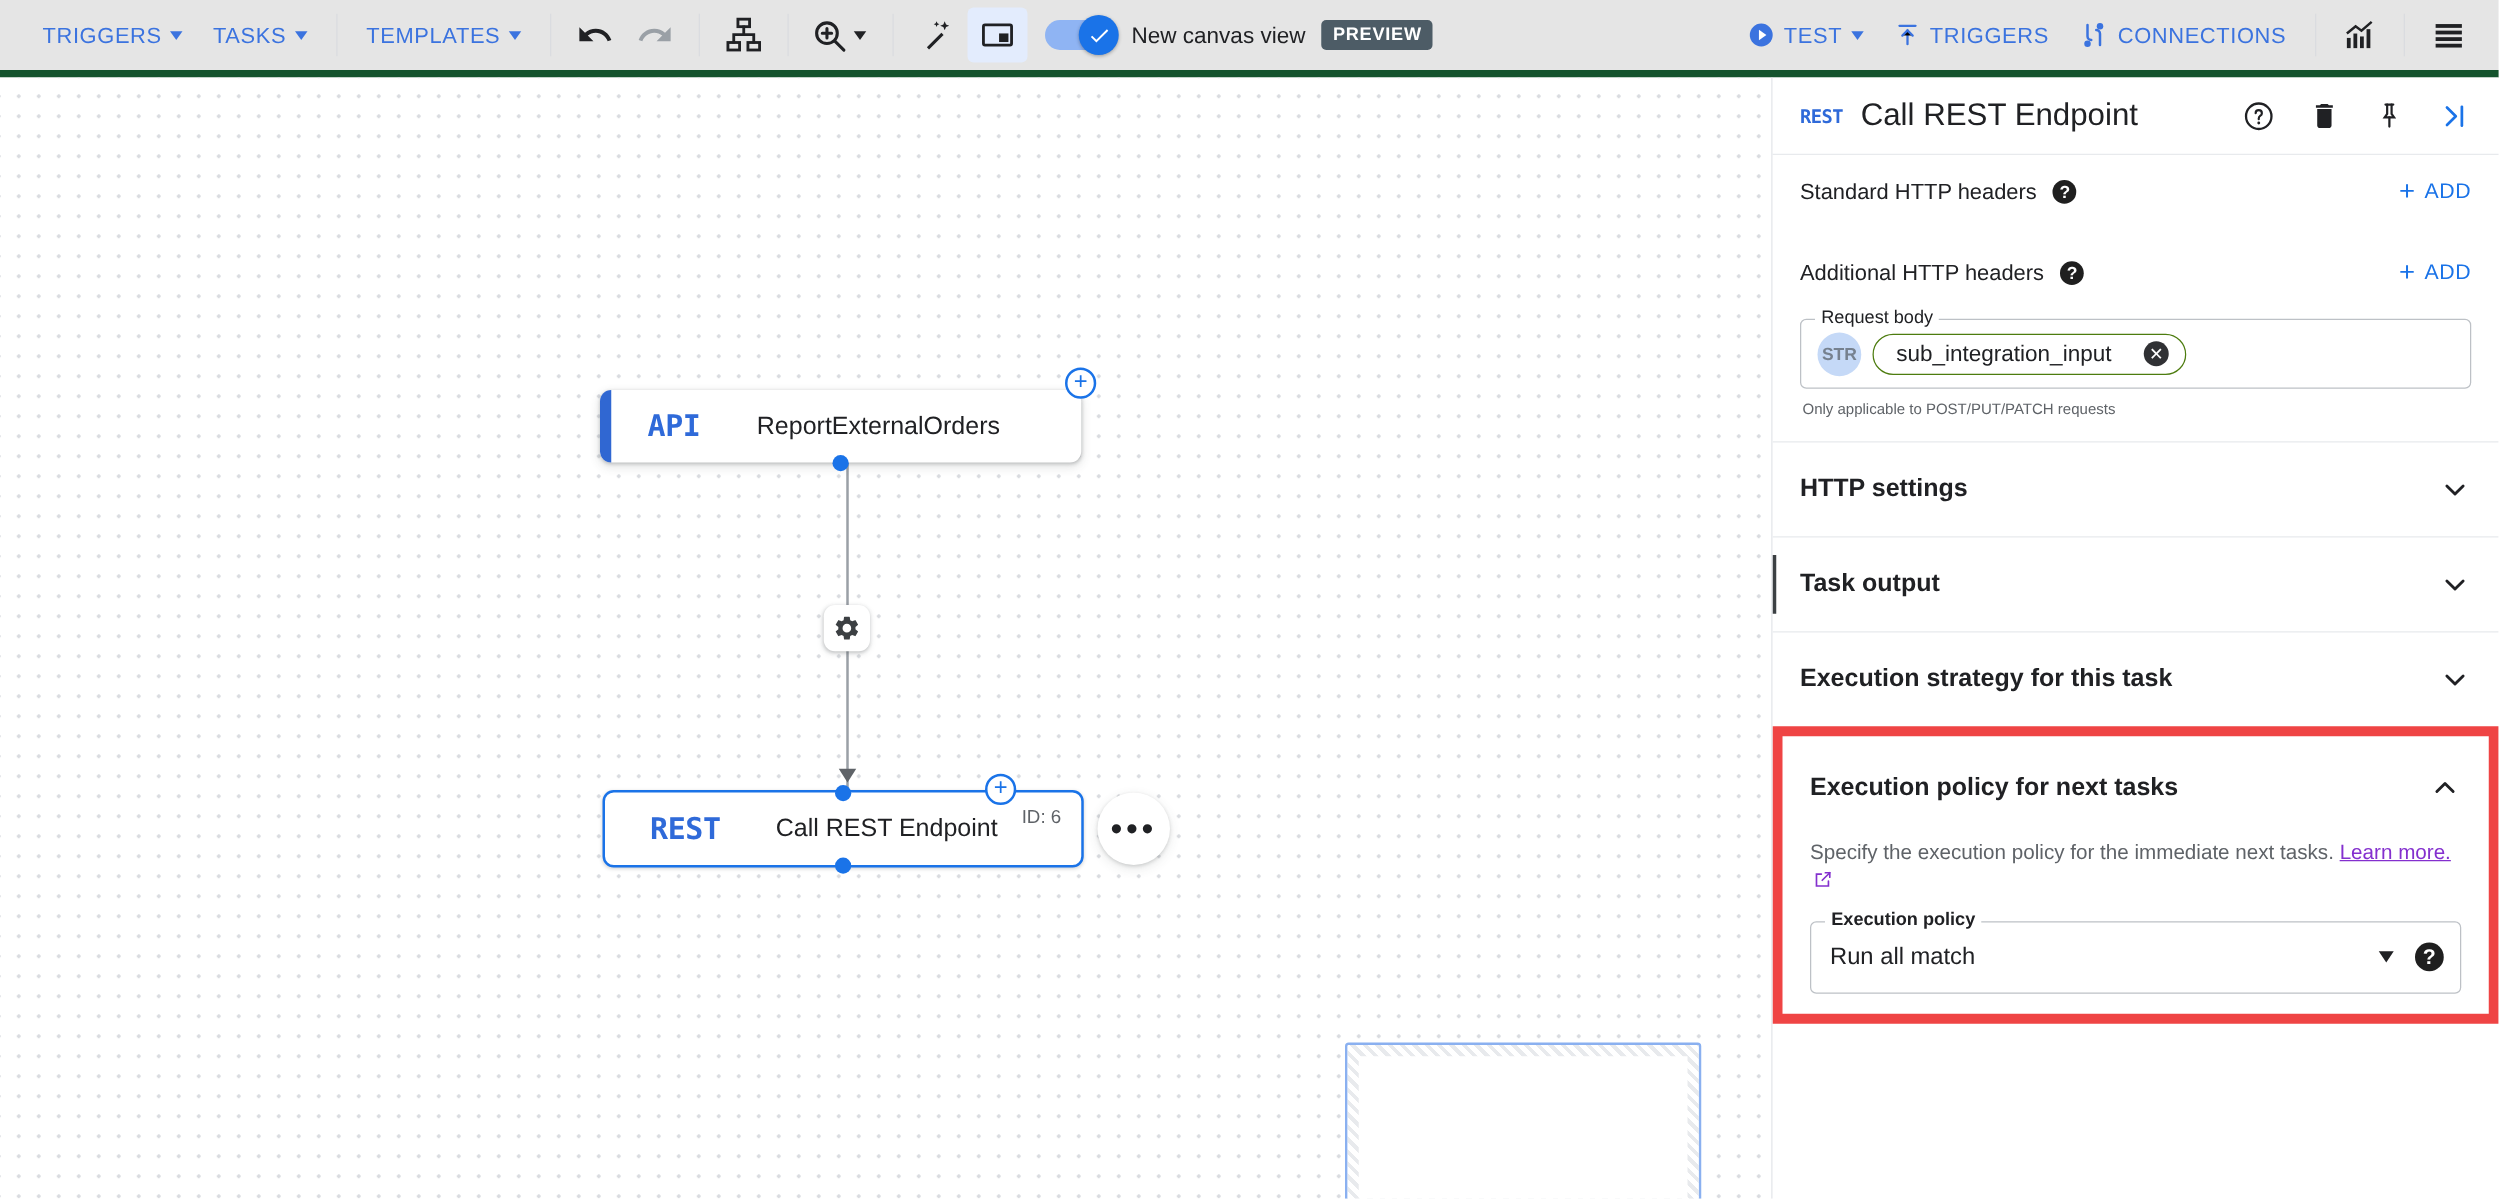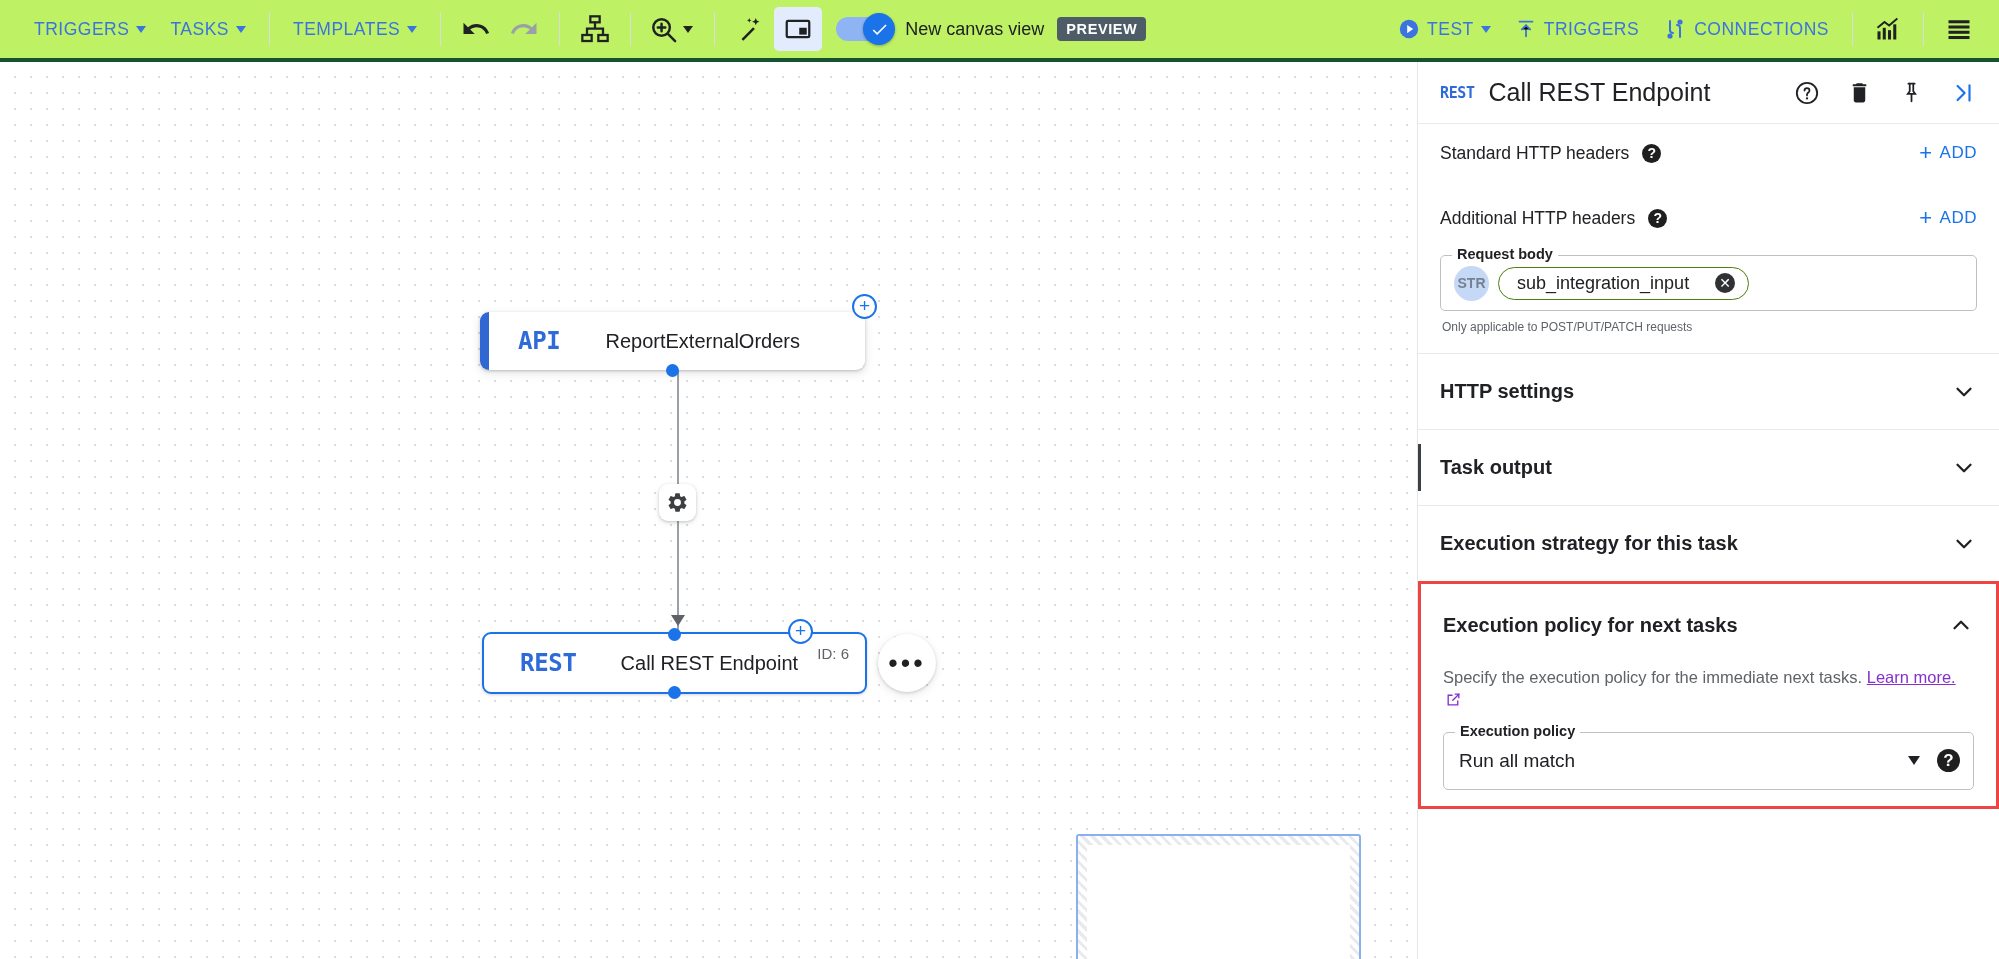--- a/index.html
+++ b/index.html
@@ -7,22 +7,22 @@
     width: 1999px; height: 959px;
     font-family: "Liberation Sans", sans-serif;
     background: #ffffff;
     overflow: hidden;
   }
   .app { position: relative; width: 1999px; height: 959px; display: flex; flex-direction: column; }
 
   
   .toolbar {
     height: 62px; min-height: 62px;
-    background: #bef264;
-    border-bottom: 4px solid #14532d;
+    background: #e5e5e5;
+    border-bottom: 6px solid #14532d;
     display: flex; align-items: center;
     padding: 0 16px 0 22px;
     gap: 0;
   }
   .tb-btn {
     display: flex; align-items: center; gap: 7px;
     color: #3b73df; font-size: 17.5px; font-weight: 500;
     letter-spacing: .5px;
     padding: 8px 12px; border-radius: 4px; cursor: pointer;
     background: none; border: none; white-space: nowrap;
@@ -160,21 +160,21 @@
   }
   .add-btn .pl { font-size: 22px; font-weight: 400; line-height: 1; }
 
   .fieldset {
     position: relative; margin: 8px 22px 0 22px;
     border: 1px solid #bdc1c6; border-radius: 5px; height: 56px;
     display: flex; align-items: center; padding: 0 13px;
   }
   .fieldset > legend {
     position: absolute; top: -10px; left: 11px; background: #fff; padding: 0 5px;
-    font-size: 14.5px; color: #202124; font-weight: 700;
+    font-size: 14.5px; color: #202124; font-weight: 400;
   }
   .str-badge {
     width: 35px; height: 35px; border-radius: 50%; background: #c5d9f7; color: #76818f;
     font-size: 14px; font-weight: 600; display: flex; align-items: center; justify-content: center;
     flex-shrink: 0;
   }
   .chip {
     display: flex; align-items: center; gap: 26px; margin-left: 9px;
     border: 1px solid #4d7c0f; border-radius: 18px; padding: 5px 13px 5px 18px;
     font-size: 18px; color: #202124;
@@ -188,21 +188,21 @@
   .divider { height: 1px; background: #e8eaed; margin: 19px 0 0 0; }
 
   .section {
     display: flex; align-items: center; padding: 0 22px; height: 75px;
     cursor: pointer; position: relative;
   }
   .section .sec-title { font-size: 20px; font-weight: 700; color: #202124; }
   .section .chev { margin-left: auto; color: #202124; display: flex; }
   .accent-left { position: absolute; left: 0; top: 14px; bottom: 14px; width: 3px; background: #3c4043; }
 
-  .hl-box { border: 3px solid #ef4444; margin: 0; }
+  .hl-box { border: 8px solid #ef4444; margin: 0; }
   .hl-box .section { height: 82px; }
 
   .sec-desc { font-size: 16.5px; color: #5f6368; padding: 0 22px 0 22px; line-height: 1.42; }
   .learn-link { color: #8430ce; text-decoration: underline; cursor: pointer; }
   .ext-icon { display: inline-block; vertical-align: -2px; margin-left: 2px; }
 
   .select-fs {
     position: relative; margin: 17px 22px 16px 22px;
     border: 1px solid #bdc1c6; border-radius: 5px; height: 58px;
     display: flex; align-items: center; padding: 0 13px 0 15px; cursor: pointer;

